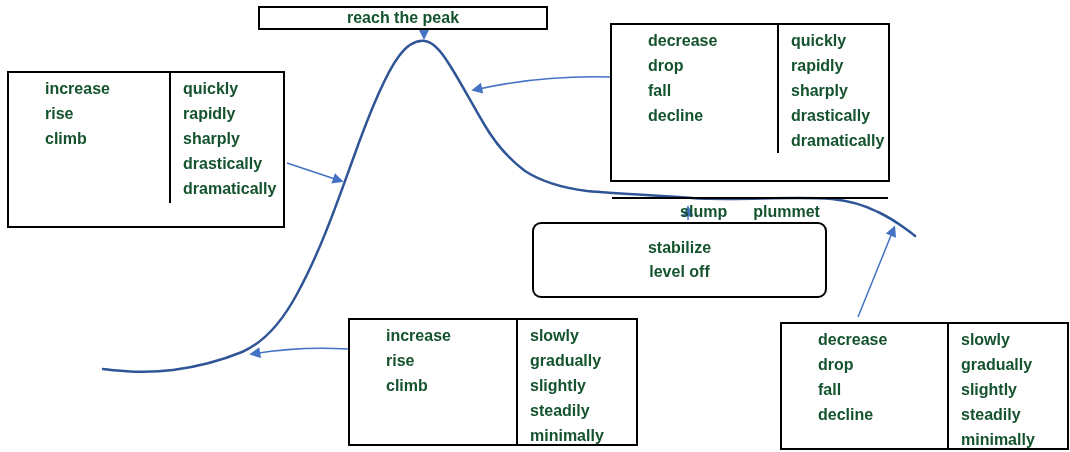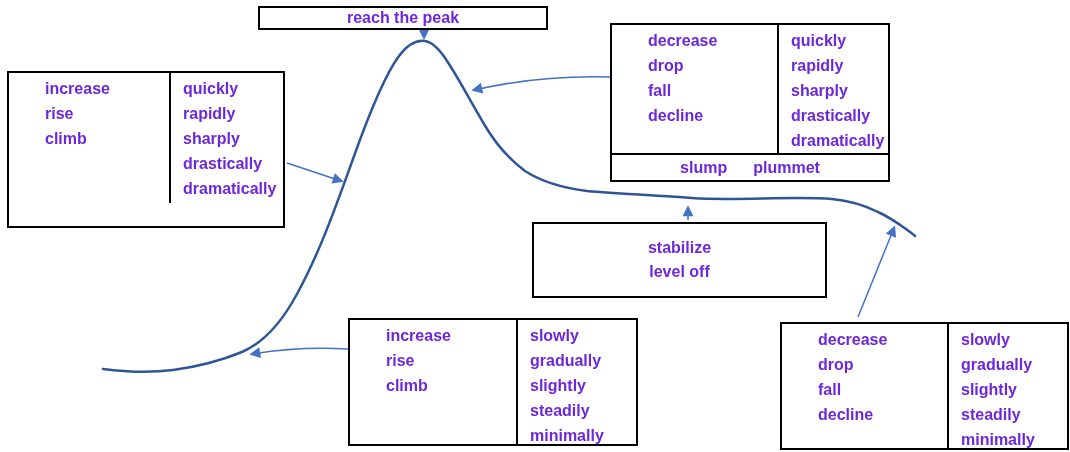--- a/index.html
+++ b/index.html
@@ -18,21 +18,21 @@
     left: 0; top: 0;
     width: 1070px; height: 452px;
   }
 
   .vbox {
     position: absolute;
     border: 2px solid #000000;
     background: #ffffff;
     font-weight: 700;
     font-size: 16px;
-    color: #6d28d9;
+    color: #14532d;
   }
 
   .cols { display: flex; padding-left: 24px; }
   .col { padding: 3px 0 0 12px; line-height: 25px; }
   .col.first { border-right: 2px solid #000000; }
   .word { white-space: nowrap; }
 
   .synrow {
     border-top: 2px solid #000000;
     display: flex;
@@ -53,22 +53,22 @@
 
   
   #box-peak        { left: 258px; top: 6px;   width: 290px; height: 24px; line-height: 20px; }
   #box-inc-fast    { left: 7px;   top: 71px;  width: 278px; height: 157px; }
   #box-inc-fast .cols   { height: 130px; }
   #box-inc-fast .first  { width: 138px; }
   #box-inc-fast .synrow { height: 23px; }
   #box-dec-fast    { left: 610px; top: 23px;  width: 280px; height: 159px; }
   #box-dec-fast .cols   { height: 128px; }
   #box-dec-fast .first  { width: 143px; }
-  #box-dec-fast .synrow { height: 27px; }
-  #box-stabilize   { left: 532px; top: 222px; width: 295px; height: 76px; }
+  #box-dec-fast .synrow { height: 27px; margin-top: 44px; }
+  #box-stabilize   { left: 532px; top: 222px; width: 295px; height: 76px; border-radius: 9px; }
   #box-inc-slow    { left: 348px; top: 318px; width: 290px; height: 128px; }
   #box-inc-slow .cols   { height: 124px; }
   #box-inc-slow .first  { width: 144px; }
   #box-dec-slow    { left: 780px; top: 322px; width: 289px; height: 128px; }
   #box-dec-slow .cols   { height: 124px; }
   #box-dec-slow .first  { width: 143px; }
 </style>
 </head>
 <body>
 

